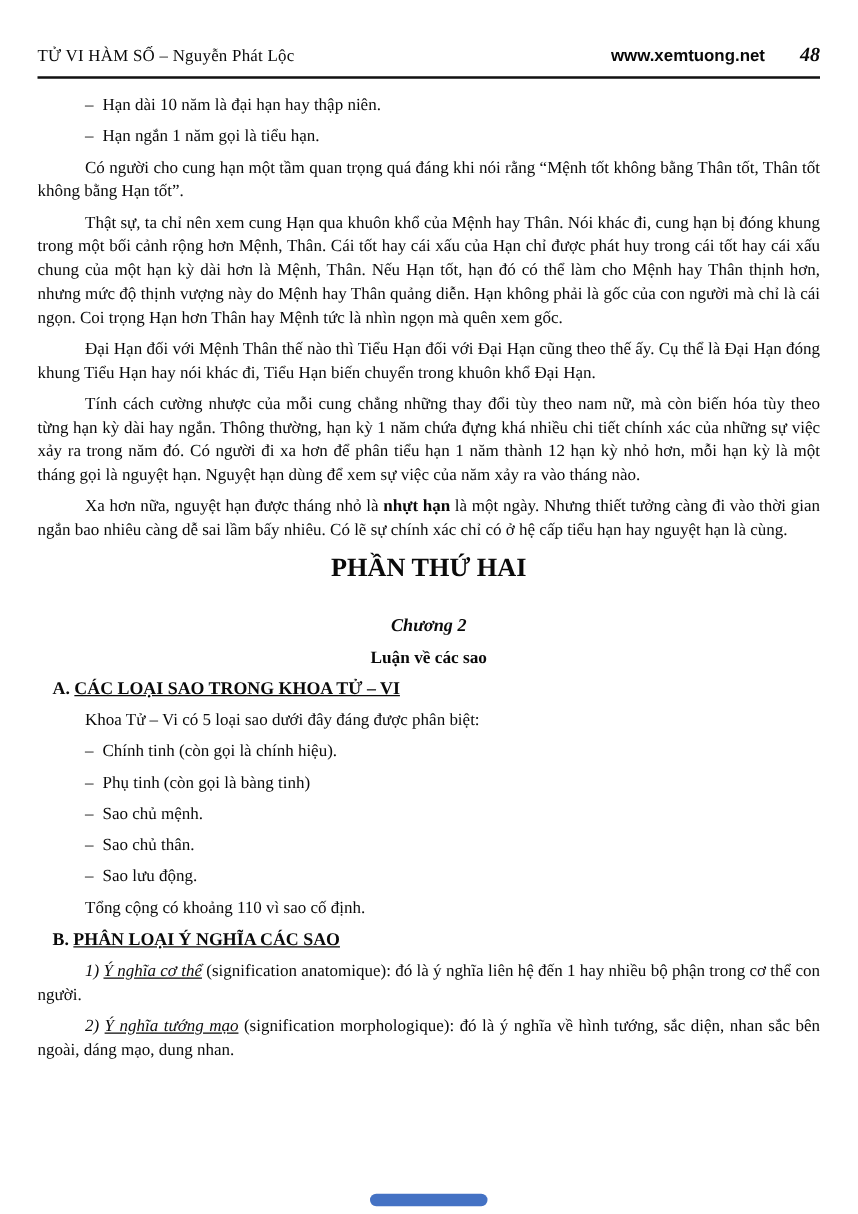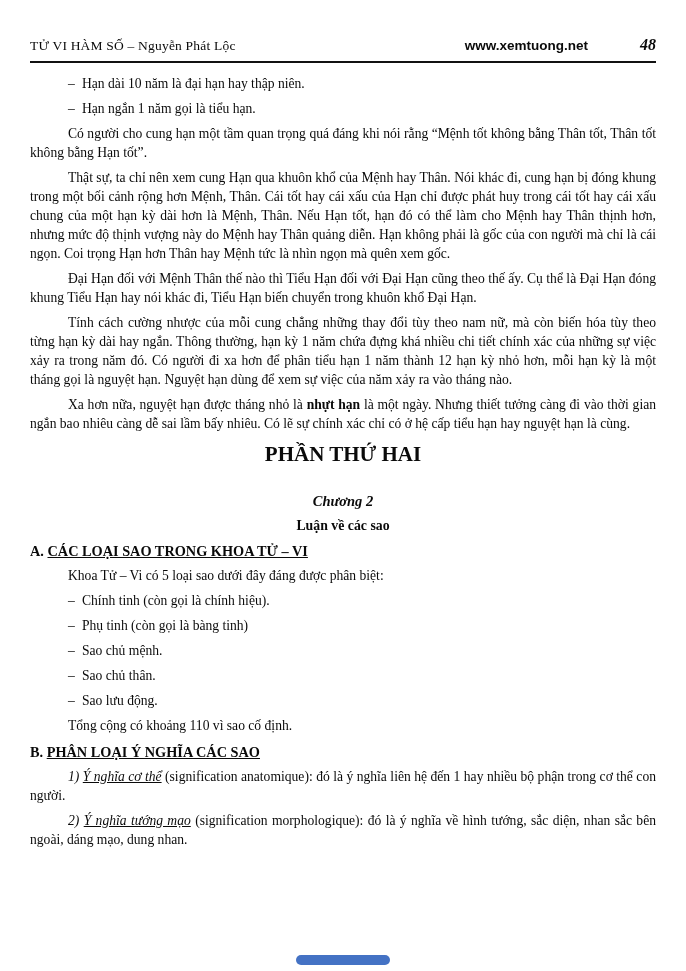--- a/index.html
+++ b/index.html
@@ -24,21 +24,21 @@
     border-bottom: 2px solid #111;
     padding-bottom: 7px;
   }
   .pageheader .booktitle {
     font-size: 13.5px;
     letter-spacing: 0.2px;
   }
   .pageheader .right {
     display: flex;
     align-items: baseline;
-    gap: 52px;
+    gap: 28px;
   }
   .pageheader .site {
     font-family: "Liberation Sans", sans-serif;
     font-weight: bold;
     font-size: 13.5px;
   }
   .pageheader .pagenum {
     font-weight: bold;
     font-style: italic;
     font-size: 16px;
@@ -75,21 +75,21 @@
   }
   .content .subtitle {
     text-align: center;
     font-size: 13.8px;
     font-weight: bold;
     margin: 8px 0 4px 0;
   }
   .content .section {
     font-size: 14.3px;
     font-weight: bold;
-    margin: 9px 0 5px 0;
+    margin: 9px 0 5px 12px;
   }
   .content .section .u-part { text-decoration: underline; }
   .b { font-weight: bold; }
   .i { font-style: italic; }
   .u { text-decoration: underline; }
   
   .scroll-indicator {
     position: absolute;
     left: 296px;
     top: 955px;

